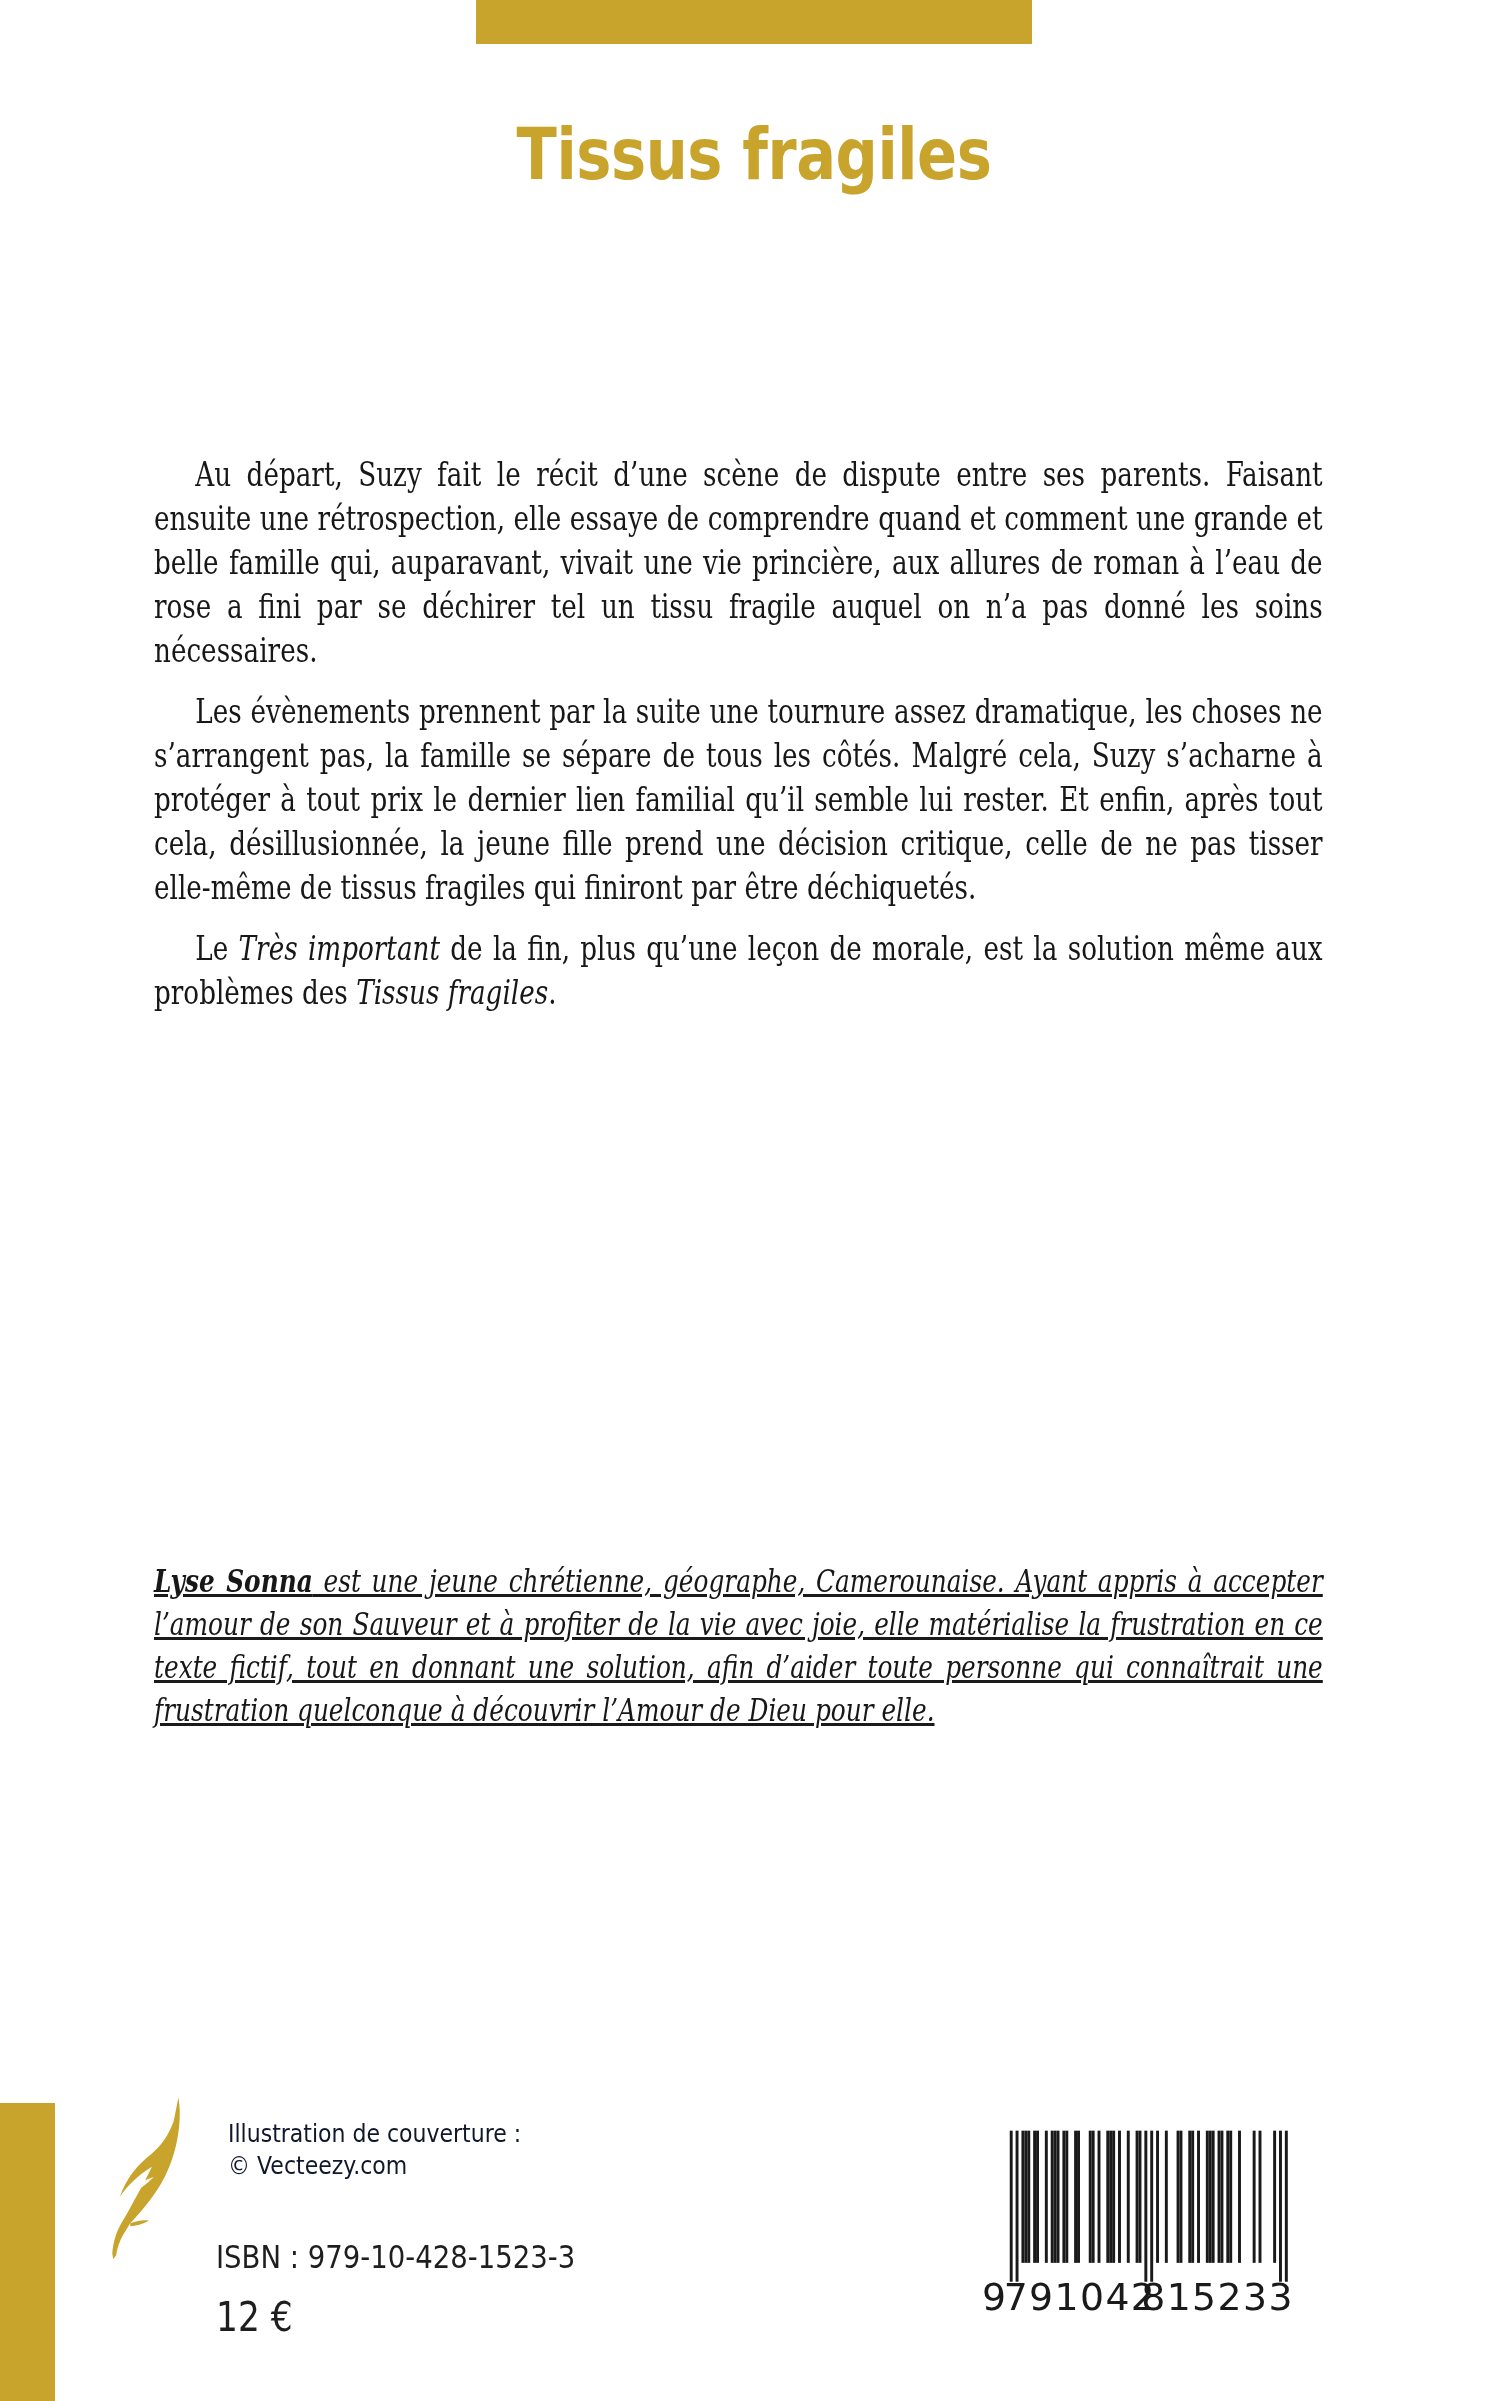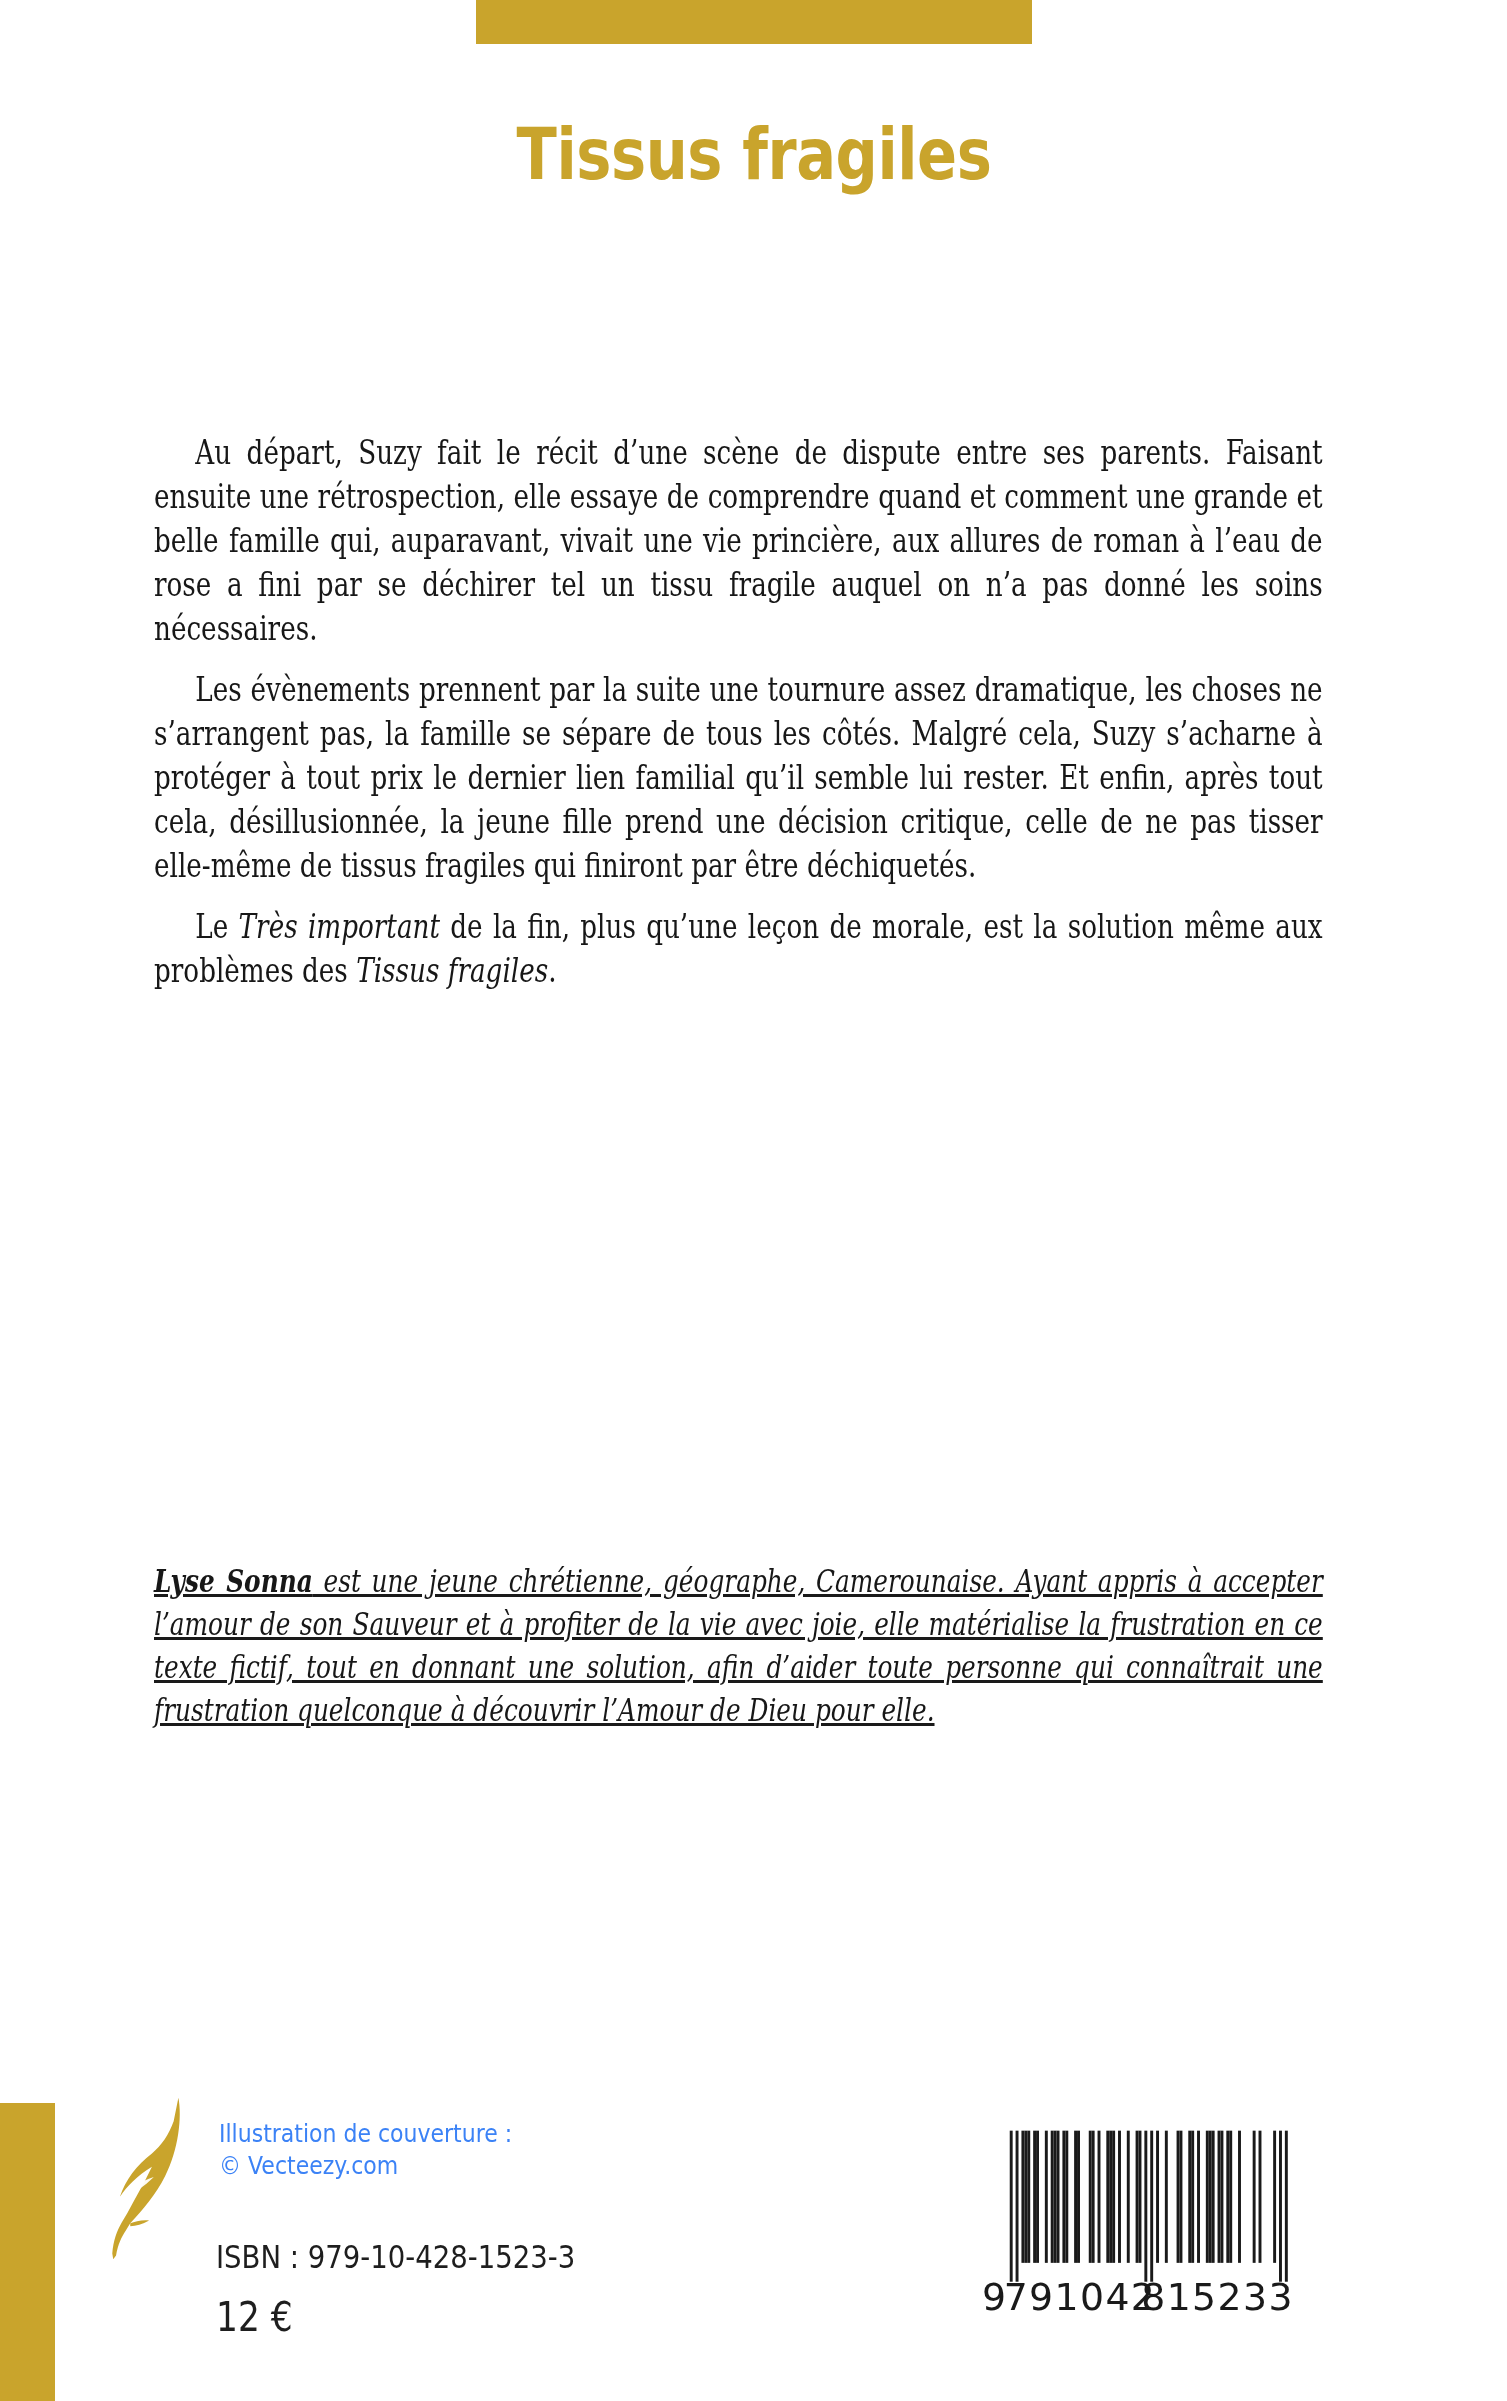--- a/index.html
+++ b/index.html
@@ -40,21 +40,21 @@
     letter-spacing: -0.5px;
     transform: scaleX(0.82);
     transform-origin: 50% 50%;
     white-space: nowrap;
   }
 
   
   .body-block {
     position: absolute;
     left: 154px;
-    top: 431px;
+    top: 453px;
     width: 1169px;
   }
   .para {
     margin: 0 0 17px 0;
     text-indent: 52px;
     text-align: justify;
     font-family: "DejaVu Serif", serif;
     font-size: 33px;
     line-height: 44px;
     transform: scaleX(0.795);
@@ -98,24 +98,24 @@
   }
   .quill {
     position: absolute;
     left: 99px;
     top: 2093px;
     width: 87px;
     height: 170px;
   }
   .footer-text {
     position: absolute;
-    left: 219px;
+    left: 228px;
     top: 2117px;
     font-family: "DejaVu Sans", sans-serif;
-    color: #3b82f6;
+    color: #0f172a;
   }
   .credit {
     font-size: 25.6px;
     line-height: 32px;
     transform: scaleX(0.86);
     transform-origin: 0 0;
     white-space: nowrap;
   }
   .isbn {
     position: absolute;

